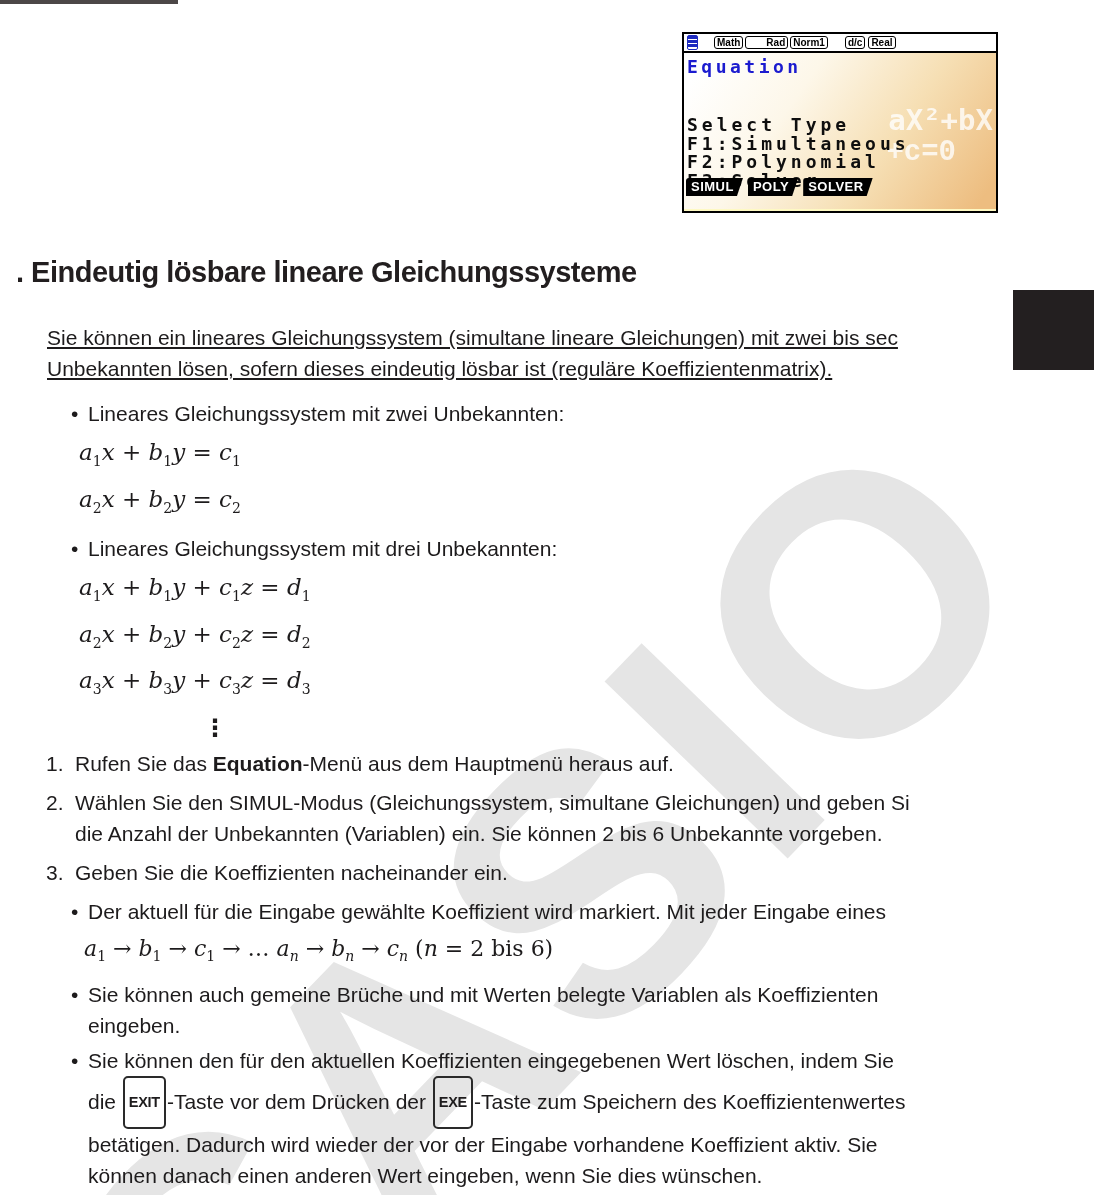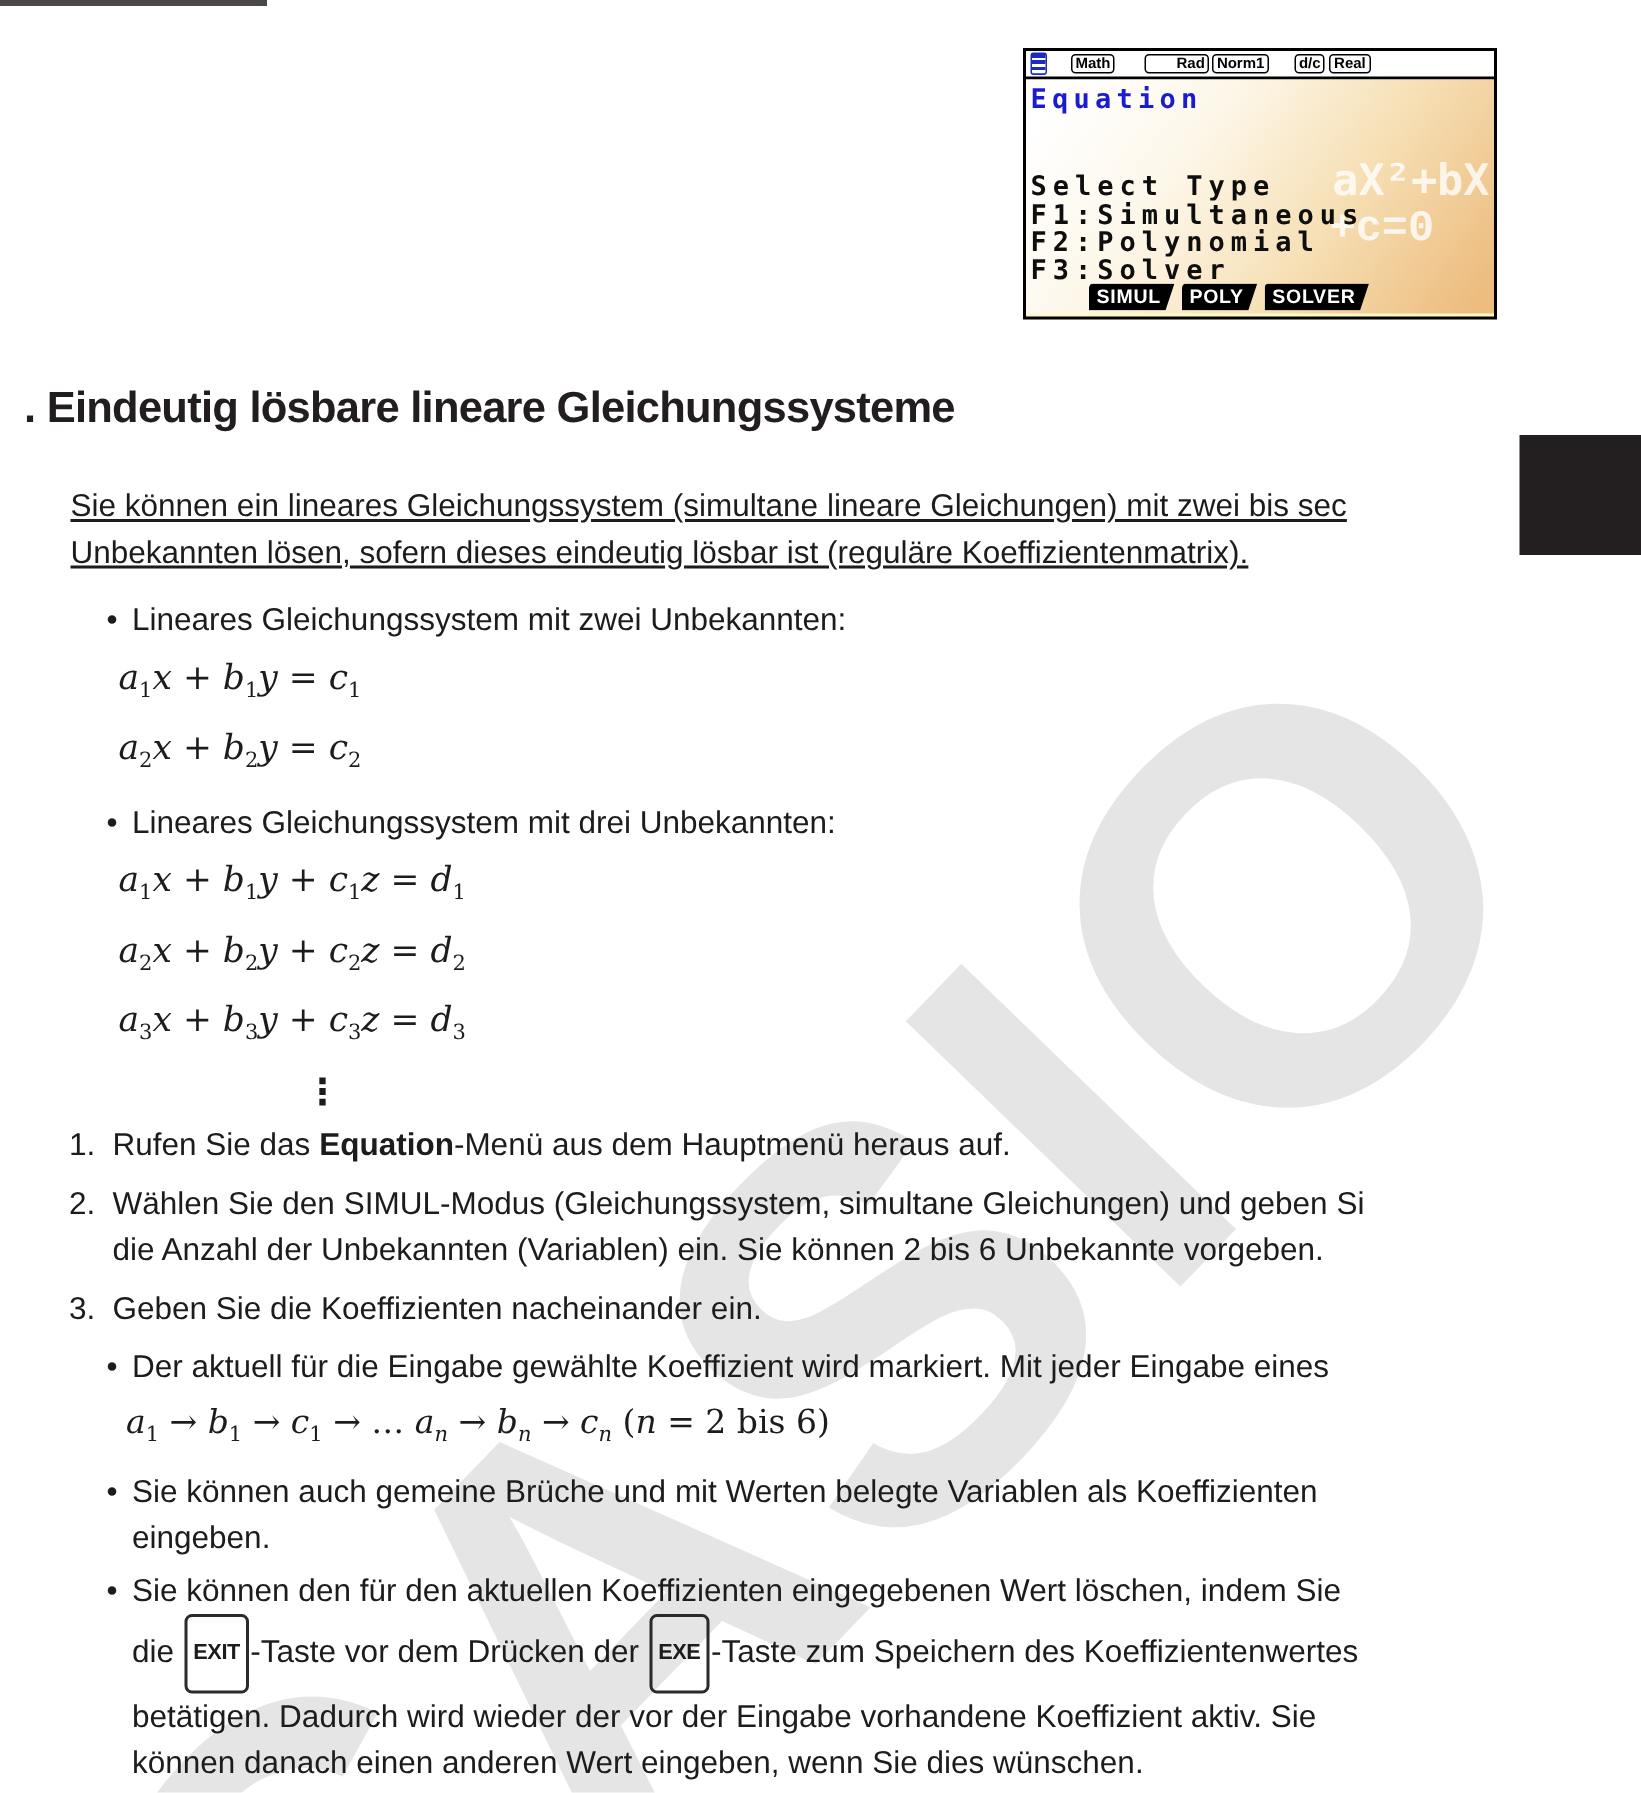--- a/index.html
+++ b/index.html
@@ -17,33 +17,33 @@
   
   .top-bar{position:absolute;left:0;top:0;width:178px;height:4px;background:#4c4747;z-index:3;}
   
   .side-tab{position:absolute;left:1013px;top:290px;width:81px;height:80px;background:#231f20;z-index:3;}
   
   .calc{position:absolute;left:682px;top:32px;width:312px;height:177px;border:2px solid #000;background:#fef9c3;z-index:3;}
   .calc-status{height:17px;border-bottom:2px solid #000;background:#fff;display:flex;align-items:center;}
   .battery{width:9px;height:13px;margin-left:3px;border:1px solid #1d2ac0;border-radius:2px;
     background:repeating-linear-gradient(180deg,#1d2ac0 0 2.6px,#ffffff 2.6px 4.2px);}
   .badge{border:1.5px solid #000;border-radius:3px;font-size:10px;font-weight:bold;line-height:11px;padding:0 2px;color:#000;white-space:nowrap;}
-  .badge.b1{margin-left:16px;} .badge.b2{margin-left:20px;padding-left:20px;} .badge.b3{margin-left:2px;}
+  .badge.b1{margin-left:16px;} .badge.b2{margin-left:2px;padding-left:20px;} .badge.b3{margin-left:2px;}
   .badge.b4{margin-left:17px;} .badge.b5{margin-left:3px;}
   .calc-screen{position:relative;height:156px;
     background:linear-gradient(125deg,#ffffff 6%,#fdf7e9 34%,#f6dfb4 64%,#edbd80 95%);}
   .calc-title{position:absolute;left:3px;top:3px;z-index:2;
     font-family:"DejaVu Sans Mono",monospace;font-weight:bold;font-size:18px;letter-spacing:3.5px;color:#1b1bcf;white-space:nowrap;}
   .calc-menu{position:absolute;left:3px;top:63px;z-index:2;
     font-family:"DejaVu Sans Mono",monospace;font-weight:bold;font-size:18px;letter-spacing:4px;line-height:18.5px;color:#0e0e0e;white-space:nowrap;}
   .calc-wm{position:absolute;z-index:1;color:rgba(255,255,255,0.78);
     font-family:"DejaVu Sans Mono",monospace;font-weight:bold;font-size:29px;white-space:nowrap;}
   .wm1{right:3px;top:50px;}
   .wm2{right:40px;top:83px;font-family:Liberation Mono, monospace;}
-  .softkeys{position:absolute;left:2px;bottom:2px;display:flex;gap:5px;z-index:2;margin-left:40px;}
+  .softkeys{position:absolute;left:2px;bottom:13px;display:flex;gap:5px;z-index:2;}
   .softkey{background:#000;color:#fff;font-weight:bold;font-size:13px;line-height:16px;
     padding:1px 9px 1px 5px;letter-spacing:0.5px;border-radius:3px 0 0 0;
     clip-path:polygon(0 0,100% 0,calc(100% - 6px) 100%,0 100%);white-space:nowrap;}
   
   .heading{position:absolute;left:16px;top:256px;z-index:2;font-size:29px;font-weight:bold;
     letter-spacing:-0.5px;color:#221e1f;white-space:nowrap;}
   
   .content{position:absolute;left:0;top:322px;width:1094px;z-index:2;font-size:21px;line-height:31px;}
   .line{white-space:nowrap;}
   .block.para{padding-left:47px;margin-bottom:14px;text-decoration:underline;}

